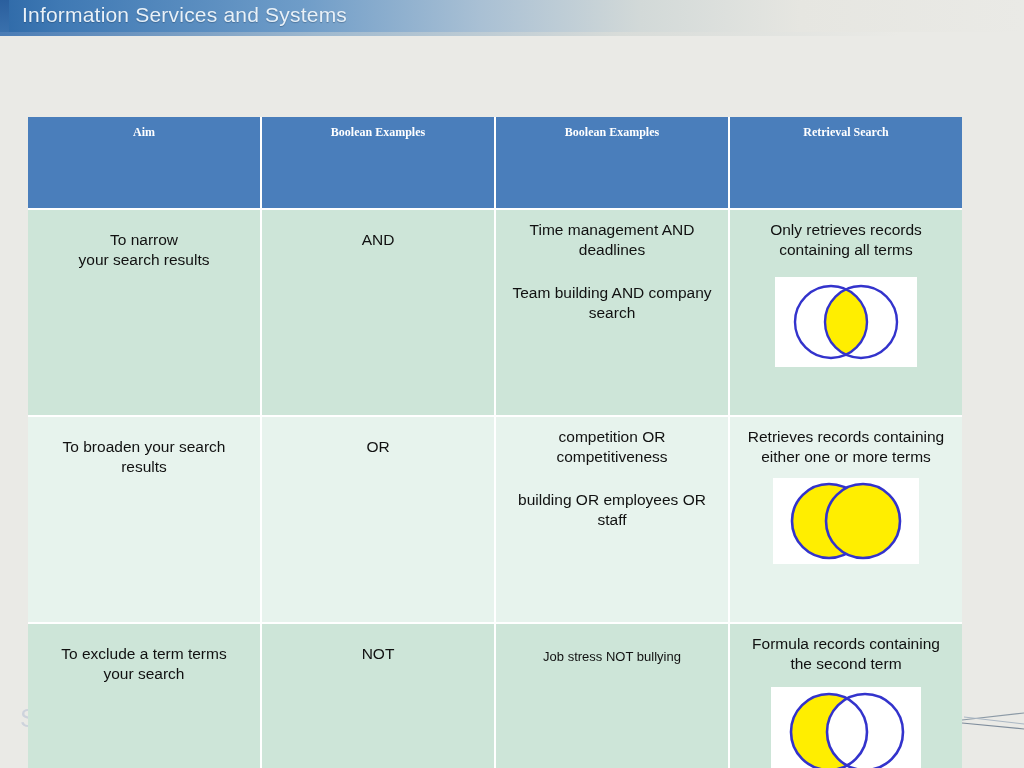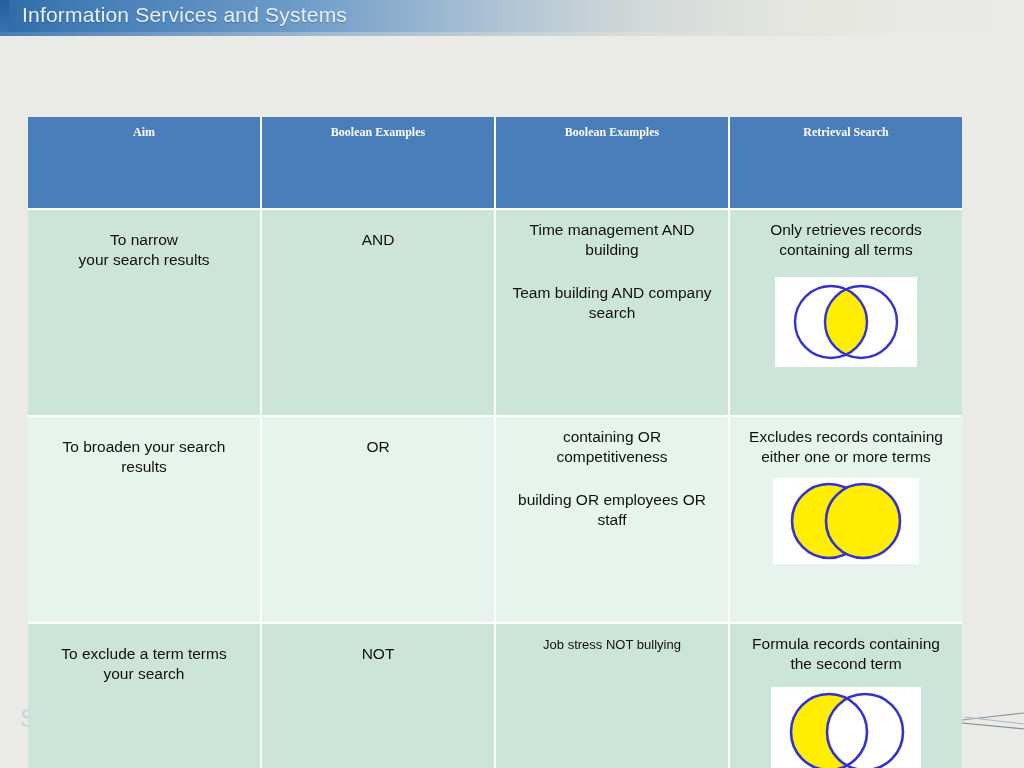--- a/index.html
+++ b/index.html
@@ -168,21 +168,21 @@
         <td>
           <div class="aim-pad">
             <div class="para">To narrow</div>
             <div class="para">your search results</div>
           </div>
         </td>
         <td>
           <div class="op-pad">AND</div>
         </td>
         <td>
-          <div class="para">Time management AND building</div>
+          <div class="para">Time management AND deadlines</div>
           <div class="gap"></div>
           <div class="para">Team building AND company search</div>
         </td>
         <td>
           <div class="formula-text">Only retrieves records containing all terms</div>
           <div class="venn-wrap">
             <svg class="venn-box" width="142" height="90" viewBox="0 0 142 90">
               <rect x="0" y="0" width="142" height="90" fill="#ffffff"></rect>
               <defs>
                 <clipPath id="clipA1">
@@ -201,26 +201,26 @@
         <td>
           <div class="aim-pad">
             <div class="para">To broaden your search</div>
             <div class="para">results</div>
           </div>
         </td>
         <td>
           <div class="op-pad">OR</div>
         </td>
         <td>
-          <div class="para">containing OR competitiveness</div>
+          <div class="para">competition OR competitiveness</div>
           <div class="gap"></div>
           <div class="para">building OR employees OR staff</div>
         </td>
         <td>
-          <div class="formula-text">Excludes records containing either one or more terms</div>
+          <div class="formula-text">Retrieves records containing either one or more terms</div>
           <div class="venn-wrap" style="margin-top:10px;">
             <svg class="venn-box" width="146" height="86" viewBox="0 0 146 86">
               <rect x="0" y="0" width="146" height="86" fill="#ffffff"></rect>
               <circle cx="56" cy="43" r="37" fill="#ffee00" stroke="#3333cc" stroke-width="2.6"></circle>
               <circle cx="90" cy="43" r="37" fill="#ffee00" stroke="#3333cc" stroke-width="2.6"></circle>
             </svg>
           </div>
         </td>
       </tr>
 
@@ -228,21 +228,21 @@
         <td>
           <div class="aim-pad">
             <div class="para">To exclude a term terms</div>
             <div class="para">your search</div>
           </div>
         </td>
         <td>
           <div class="op-pad">NOT</div>
         </td>
         <td>
-          <div class="para small" style="margin-top:2px;">Job stress NOT bullying</div>
+          <div class="para small" style="margin-top:14px;">Job stress NOT bullying</div>
         </td>
         <td>
           <div class="formula-text">Formula records containing the second term</div>
           <div class="venn-wrap" style="margin-top:12px;">
             <svg class="venn-box" width="150" height="86" viewBox="0 0 150 86">
               <rect x="0" y="0" width="150" height="86" fill="#ffffff"></rect>
               <defs>
                 <mask id="maskNot">
                   <rect x="0" y="0" width="150" height="86" fill="black"></rect>
                   <circle cx="58" cy="45" r="38" fill="white"></circle>

